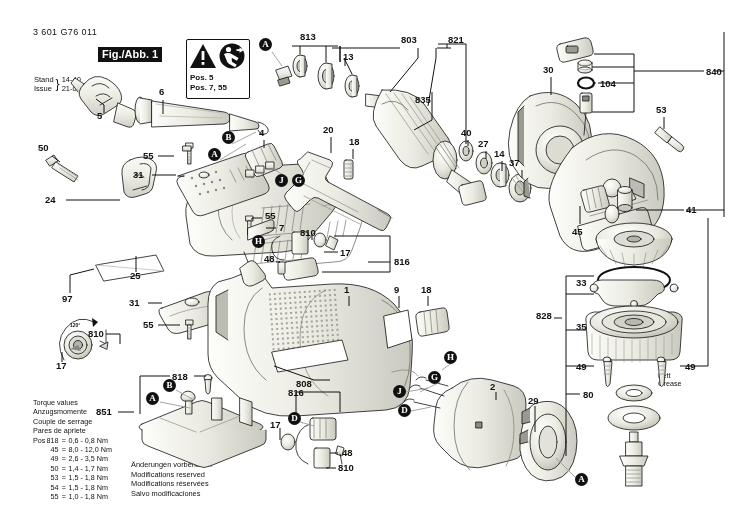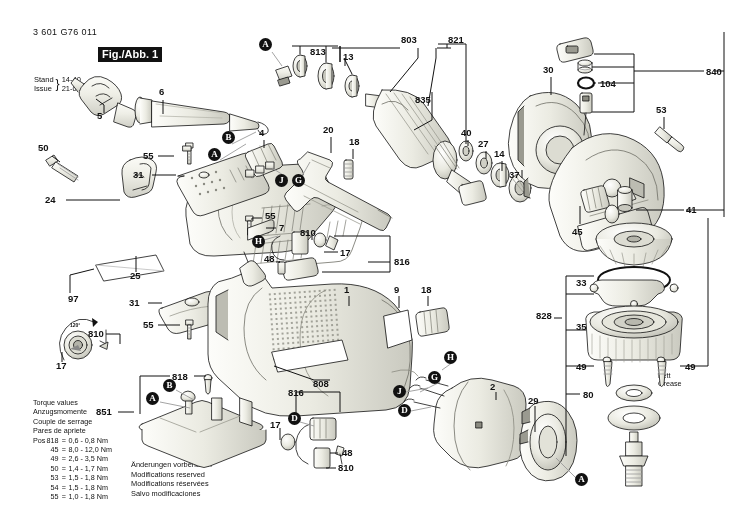--- a/index.html
+++ b/index.html
@@ -61,20 +61,42 @@
       <tr>
         <td>Issue</td>
         <td>21-02-23</td>
       </tr>
     </tbody>
       </table>
   </div>
 
   <div class="abs" id="fig-badge">Fig./Abb. 1</div>
 
+  <div class="abs" id="warn-box">
+    <div id="warn-icons">
+      <svg width="62" height="33" viewBox="0 0 62 33">
+        <g>
+          <polygon points="16,4 29,28 3,28" fill="#111"></polygon>
+          <rect x="14.6" y="11" width="2.8" height="9" fill="#fff"></rect>
+          <rect x="14.6" y="22" width="2.8" height="2.8" fill="#fff"></rect>
+        </g>
+        <g>
+          <circle cx="45" cy="16" r="12.5" fill="#111"></circle>
+          <circle cx="41.5" cy="9.5" r="2.6" fill="#fff"></circle>
+          <path d="M37 14 q4.5 -2 8.5 0.5 l6 3.6 -1.6 2.6 -5.2 -3 0.2 4 4.8 3 -1.6 2.6 -6.2 -3.6 q-2.3 -1.5 -2.6 -4.1 z" fill="#fff"></path>
+          <path d="M52.5 7.5 l4.5 2.6 -4.5 2.6 z" fill="#fff"></path>
+          <rect x="49.5" y="9.2" width="4" height="1.8" fill="#fff"></rect>
+        </g>
+      </svg>
+    </div>
+    <div id="warn-text">
+      <div>Pos. 5</div>
+      <div>Pos. 7, 55</div>
+    </div>
+  </div>
 
   <div class="abs" id="torque">
     <div class="hd">Torque values</div>
     <div class="hd">Anzugsmomente</div>
     <div class="hd">Couple de serrage</div>
     <div class="hd">Pares de apriete</div>
     <table>
       <tbody>
           <tr>
         <td>Pos</td>
@@ -645,38 +667,38 @@
     </g>
   </svg>
 
   <div class="abs cnum" style="left:97px;top:110px;">5</div>
   <div class="abs cnum" style="left:159px;top:86px;">6</div>
   <div class="abs cnum" style="left:38px;top:142px;">50</div>
   <div class="abs cnum" style="left:45px;top:194px;">24</div>
   <div class="abs cnum" style="left:143px;top:150px;">55</div>
   <div class="abs cnum" style="left:133px;top:169px;">31</div>
   <div class="abs cnum" style="left:130px;top:270px;">25</div>
-  <div class="abs cnum" style="left:68px;top:293px;">97</div>
+  <div class="abs cnum" style="left:62px;top:293px;">97</div>
   <div class="abs cnum" style="left:129px;top:297px;">31</div>
   <div class="abs cnum" style="left:143px;top:319px;">55</div>
   <div class="abs cnum" style="left:88px;top:328px;">810</div>
   <div class="abs cnum" style="left:56px;top:360px;">17</div>
 
-  <div class="abs cnum" style="left:310px;top:31px;margin-top:15px;">813</div>
+  <div class="abs cnum" style="left:300px;top:31px;">813</div>
   <div class="abs cnum" style="left:343px;top:51px;">13</div>
   <div class="abs cnum" style="left:401px;top:34px;">803</div>
   <div class="abs cnum" style="left:436px;top:34px;margin-left:12px;">821</div>
   <div class="abs cnum" style="left:415px;top:94px;">835</div>
   <div class="abs cnum" style="left:259px;top:127px;">4</div>
   <div class="abs cnum" style="left:323px;top:124px;">20</div>
   <div class="abs cnum" style="left:349px;top:136px;">18</div>
   <div class="abs cnum" style="left:461px;top:127px;">40</div>
   <div class="abs cnum" style="left:478px;top:138px;">27</div>
   <div class="abs cnum" style="left:494px;top:148px;">14</div>
-  <div class="abs cnum" style="left:509px;top:157px;margin-top:12px;">37</div>
+  <div class="abs cnum" style="left:509px;top:157px;">37</div>
   <div class="abs cnum" style="left:543px;top:64px;">30</div>
   <div class="abs cnum" style="left:600px;top:78px;">104</div>
   <div class="abs cnum" style="left:706px;top:66px;">840</div>
   <div class="abs cnum" style="left:656px;top:104px;">53</div>
   <div class="abs cnum" style="left:686px;top:204px;">41</div>
   <div class="abs cnum" style="left:572px;top:226px;">45</div>
   <div class="abs cnum" style="left:576px;top:277px;">33</div>
   <div class="abs cnum" style="left:576px;top:289px;margin-top:32px;">35</div>
   <div class="abs cnum" style="left:536px;top:310px;">828</div>
   <div class="abs cnum" style="left:576px;top:361px;">49</div>
@@ -685,21 +707,21 @@
 
   <div class="abs cnum" style="left:265px;top:210px;">55</div>
   <div class="abs cnum" style="left:279px;top:222px;">7</div>
   <div class="abs cnum" style="left:300px;top:227px;">810</div>
   <div class="abs cnum" style="left:264px;top:253px;">48</div>
   <div class="abs cnum" style="left:340px;top:247px;">17</div>
   <div class="abs cnum" style="left:394px;top:256px;">816</div>
   <div class="abs cnum" style="left:344px;top:284px;">1</div>
   <div class="abs cnum" style="left:394px;top:284px;">9</div>
   <div class="abs cnum" style="left:421px;top:284px;">18</div>
-  <div class="abs cnum" style="left:313px;top:378px;">808</div>
+  <div class="abs cnum" style="left:296px;top:378px;">808</div>
   <div class="abs cnum" style="left:172px;top:371px;">818</div>
   <div class="abs cnum" style="left:96px;top:406px;">851</div>
   <div class="abs cnum" style="left:288px;top:387px;">816</div>
   <div class="abs cnum" style="left:270px;top:419px;">17</div>
   <div class="abs cnum" style="left:342px;top:447px;">48</div>
   <div class="abs cnum" style="left:338px;top:462px;">810</div>
   <div class="abs cnum" style="left:490px;top:381px;">2</div>
   <div class="abs cnum" style="left:528px;top:395px;">29</div>
 
   <div class="abs cl" style="left:259px;top:38px;">A</div>

